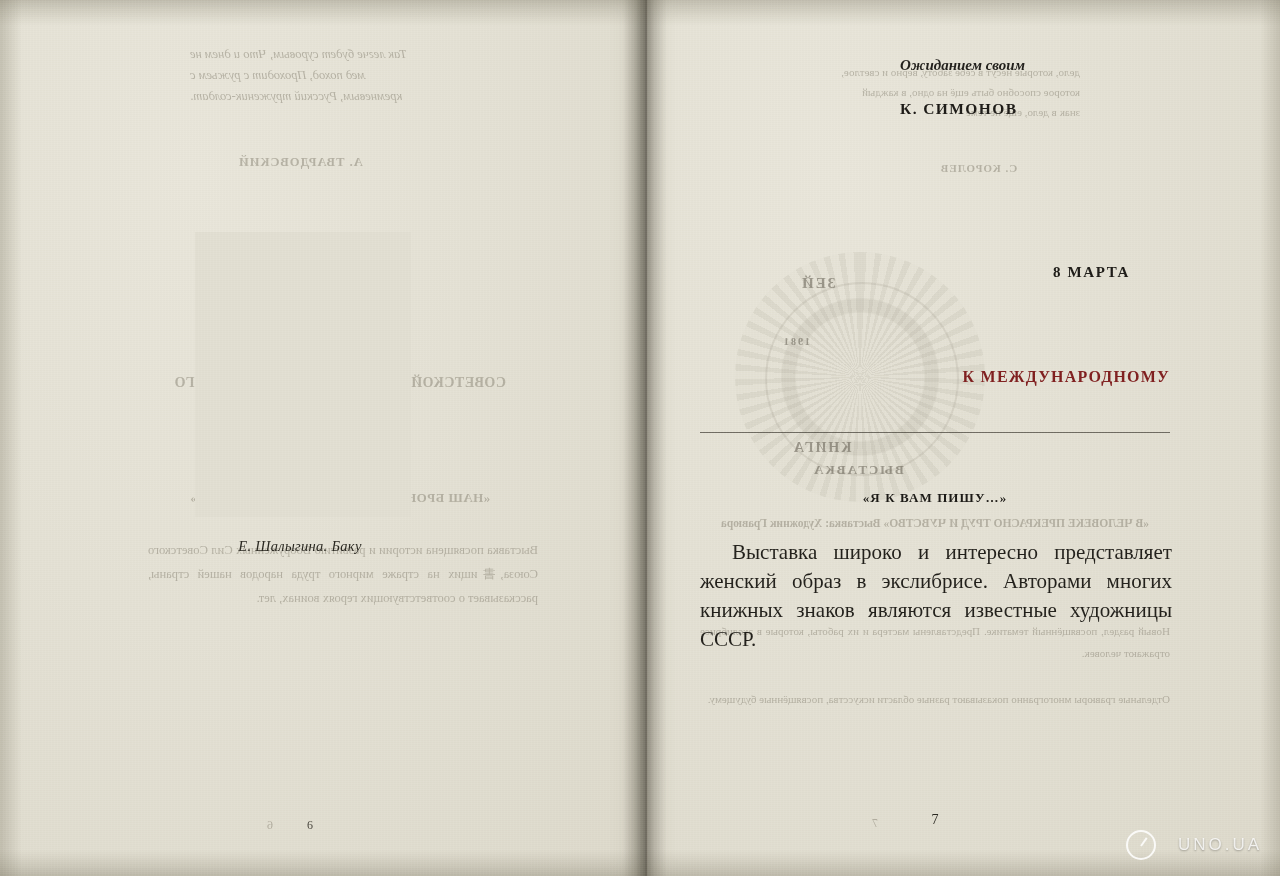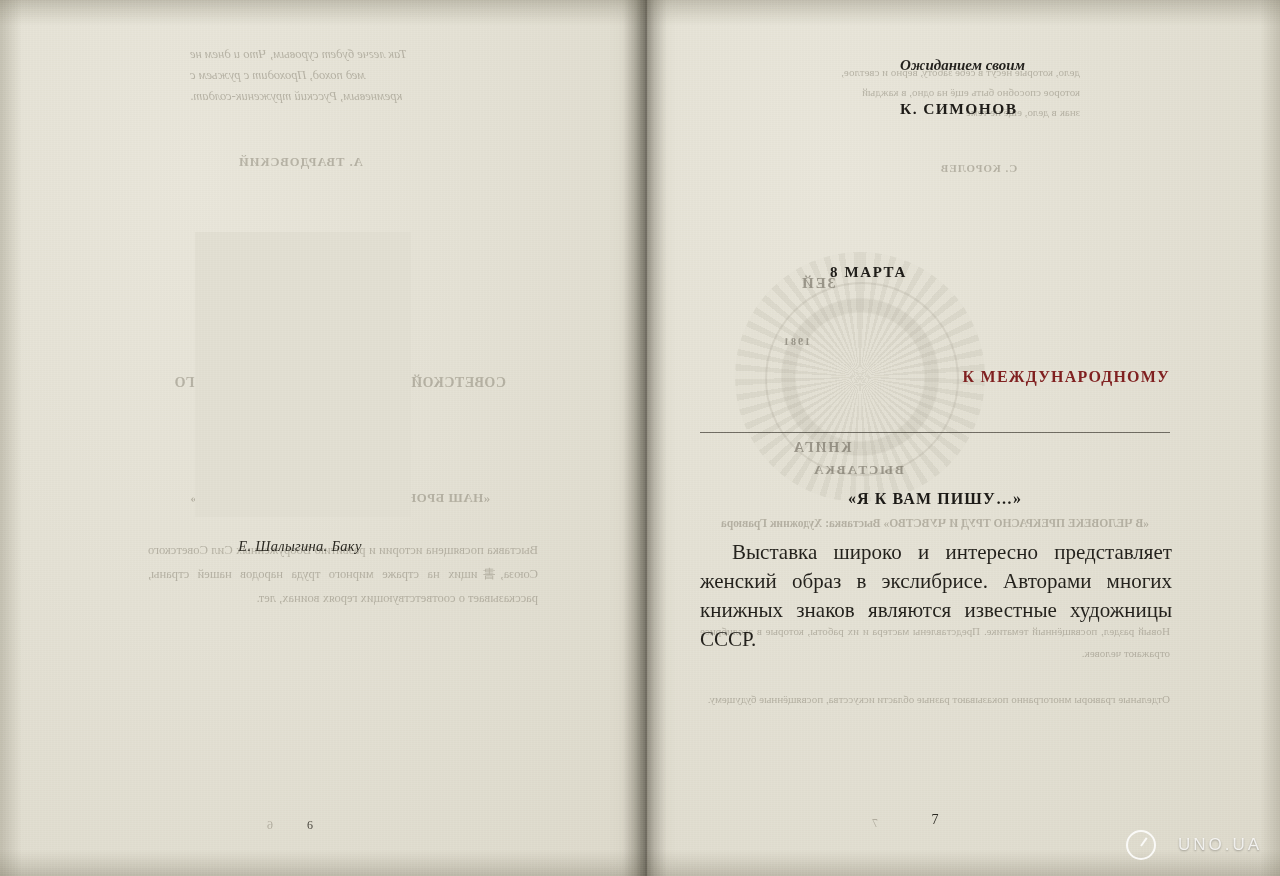--- a/index.html
+++ b/index.html
@@ -210,21 +210,21 @@
     text-align: left;
     font-weight: bold;
     font-size: 15.5px;
     letter-spacing: 1.4px;
     color: #1b1915;
   }
 
   .r-date {
     left: 830px; top: 264px;
     width: 300px;
-    text-align: left;
+    text-align: right;
     font-size: 15px;
     font-weight: bold;
     letter-spacing: 1.6px;
     color: #1c1a16;
   }
   .r-title {
     left: 880px; top: 362px;
     width: 290px;
     text-align: right;
     font-size: 16px;
@@ -238,21 +238,21 @@
     left: 700px; top: 432px;
     width: 470px;
     height: 1px;
     background: #4a463c;
     opacity: .75;
   }
   .r-subtitle {
     left: 700px; top: 490px;
     width: 470px;
     text-align: center;
-    font-size: 16px;
+    font-size: 13px;
     font-weight: bold;
     letter-spacing: 1.1px;
     color: #1a1814;
   }
   .r-para {
     left: 700px; top: 538px;
     width: 472px;
     text-align: justify;
     font-size: 21px;
     line-height: 29px;

